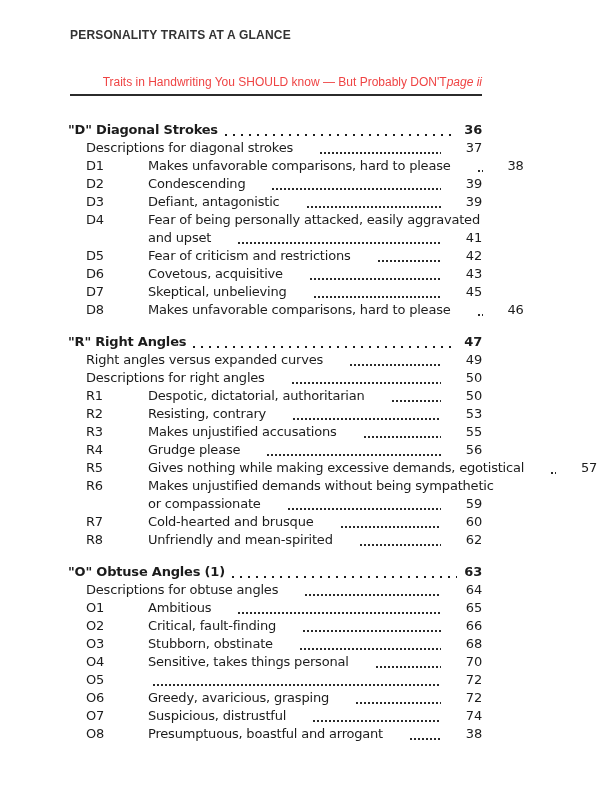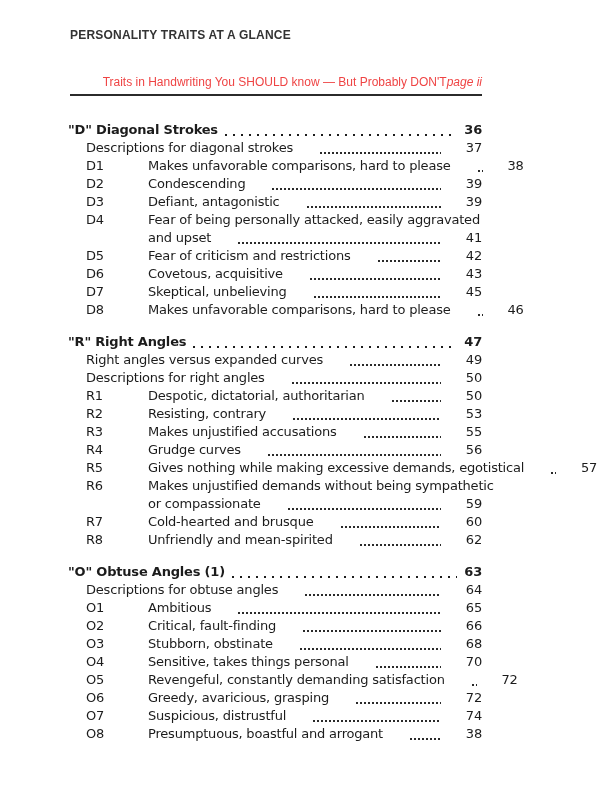--- a/index.html
+++ b/index.html
@@ -168,21 +168,21 @@
           <span class="pagenum">53</span>
         </div>
         <div class="row entry-row">
           <span class="code">R3</span>
           <span class="etext">Makes unjustified accusations</span>
           <span class="leader"></span>
           <span class="pagenum">55</span>
         </div>
         <div class="row entry-row">
           <span class="code">R4</span>
-          <span class="etext">Grudge curves</span>
+          <span class="etext">Grudge please</span>
           <span class="leader"></span>
           <span class="pagenum">56</span>
         </div>
         <div class="row entry-row">
           <span class="code">R5</span>
           <span class="etext">Gives nothing while making excessive demands, egotistical</span>
           <span class="leader"></span>
           <span class="pagenum">57</span>
         </div>
         <div class="row entry-row">
@@ -238,21 +238,20 @@
           <span class="pagenum">68</span>
         </div>
         <div class="row entry-row">
           <span class="code">O4</span>
           <span class="etext">Sensitive, takes things personal</span>
           <span class="leader"></span>
           <span class="pagenum">70</span>
         </div>
         <div class="row entry-row">
           <span class="code">O5</span>
-          <span class="etext">Revengeful, constantly demanding satisfaction</span>
           <span class="leader"></span>
           <span class="pagenum">72</span>
         </div>
         <div class="row entry-row">
           <span class="code">O6</span>
           <span class="etext">Greedy, avaricious, grasping</span>
           <span class="leader"></span>
           <span class="pagenum">72</span>
         </div>
         <div class="row entry-row">

